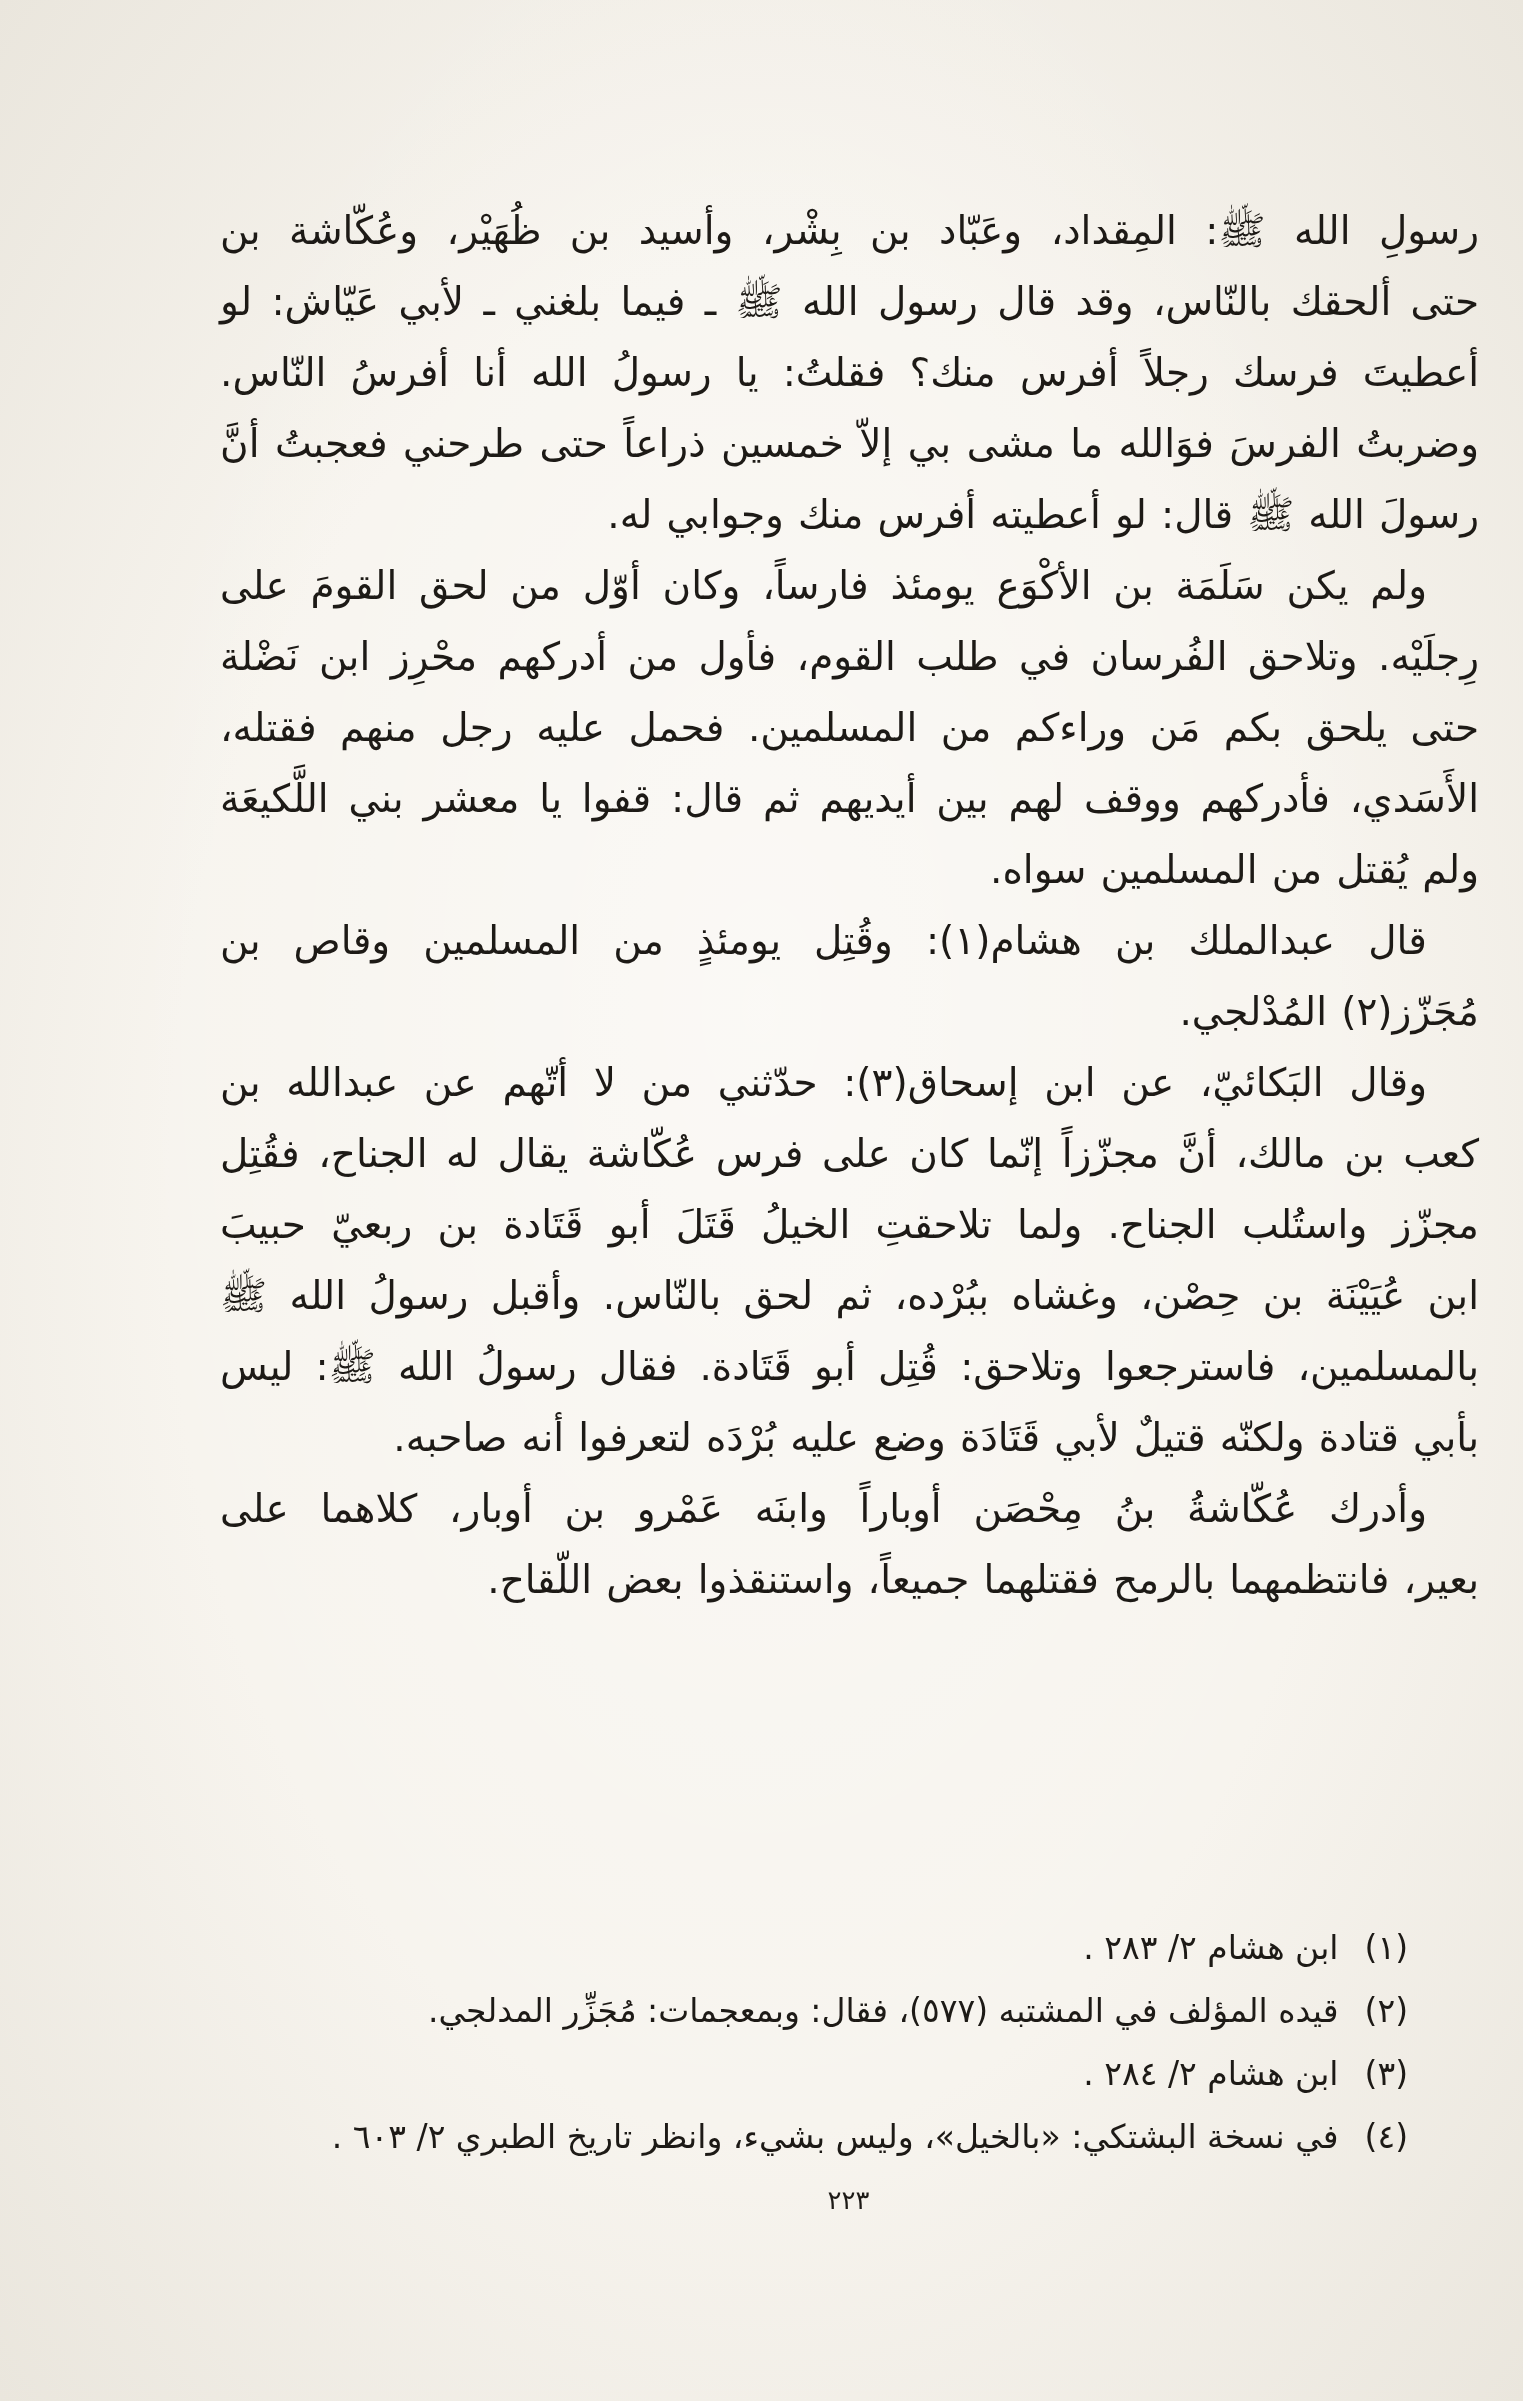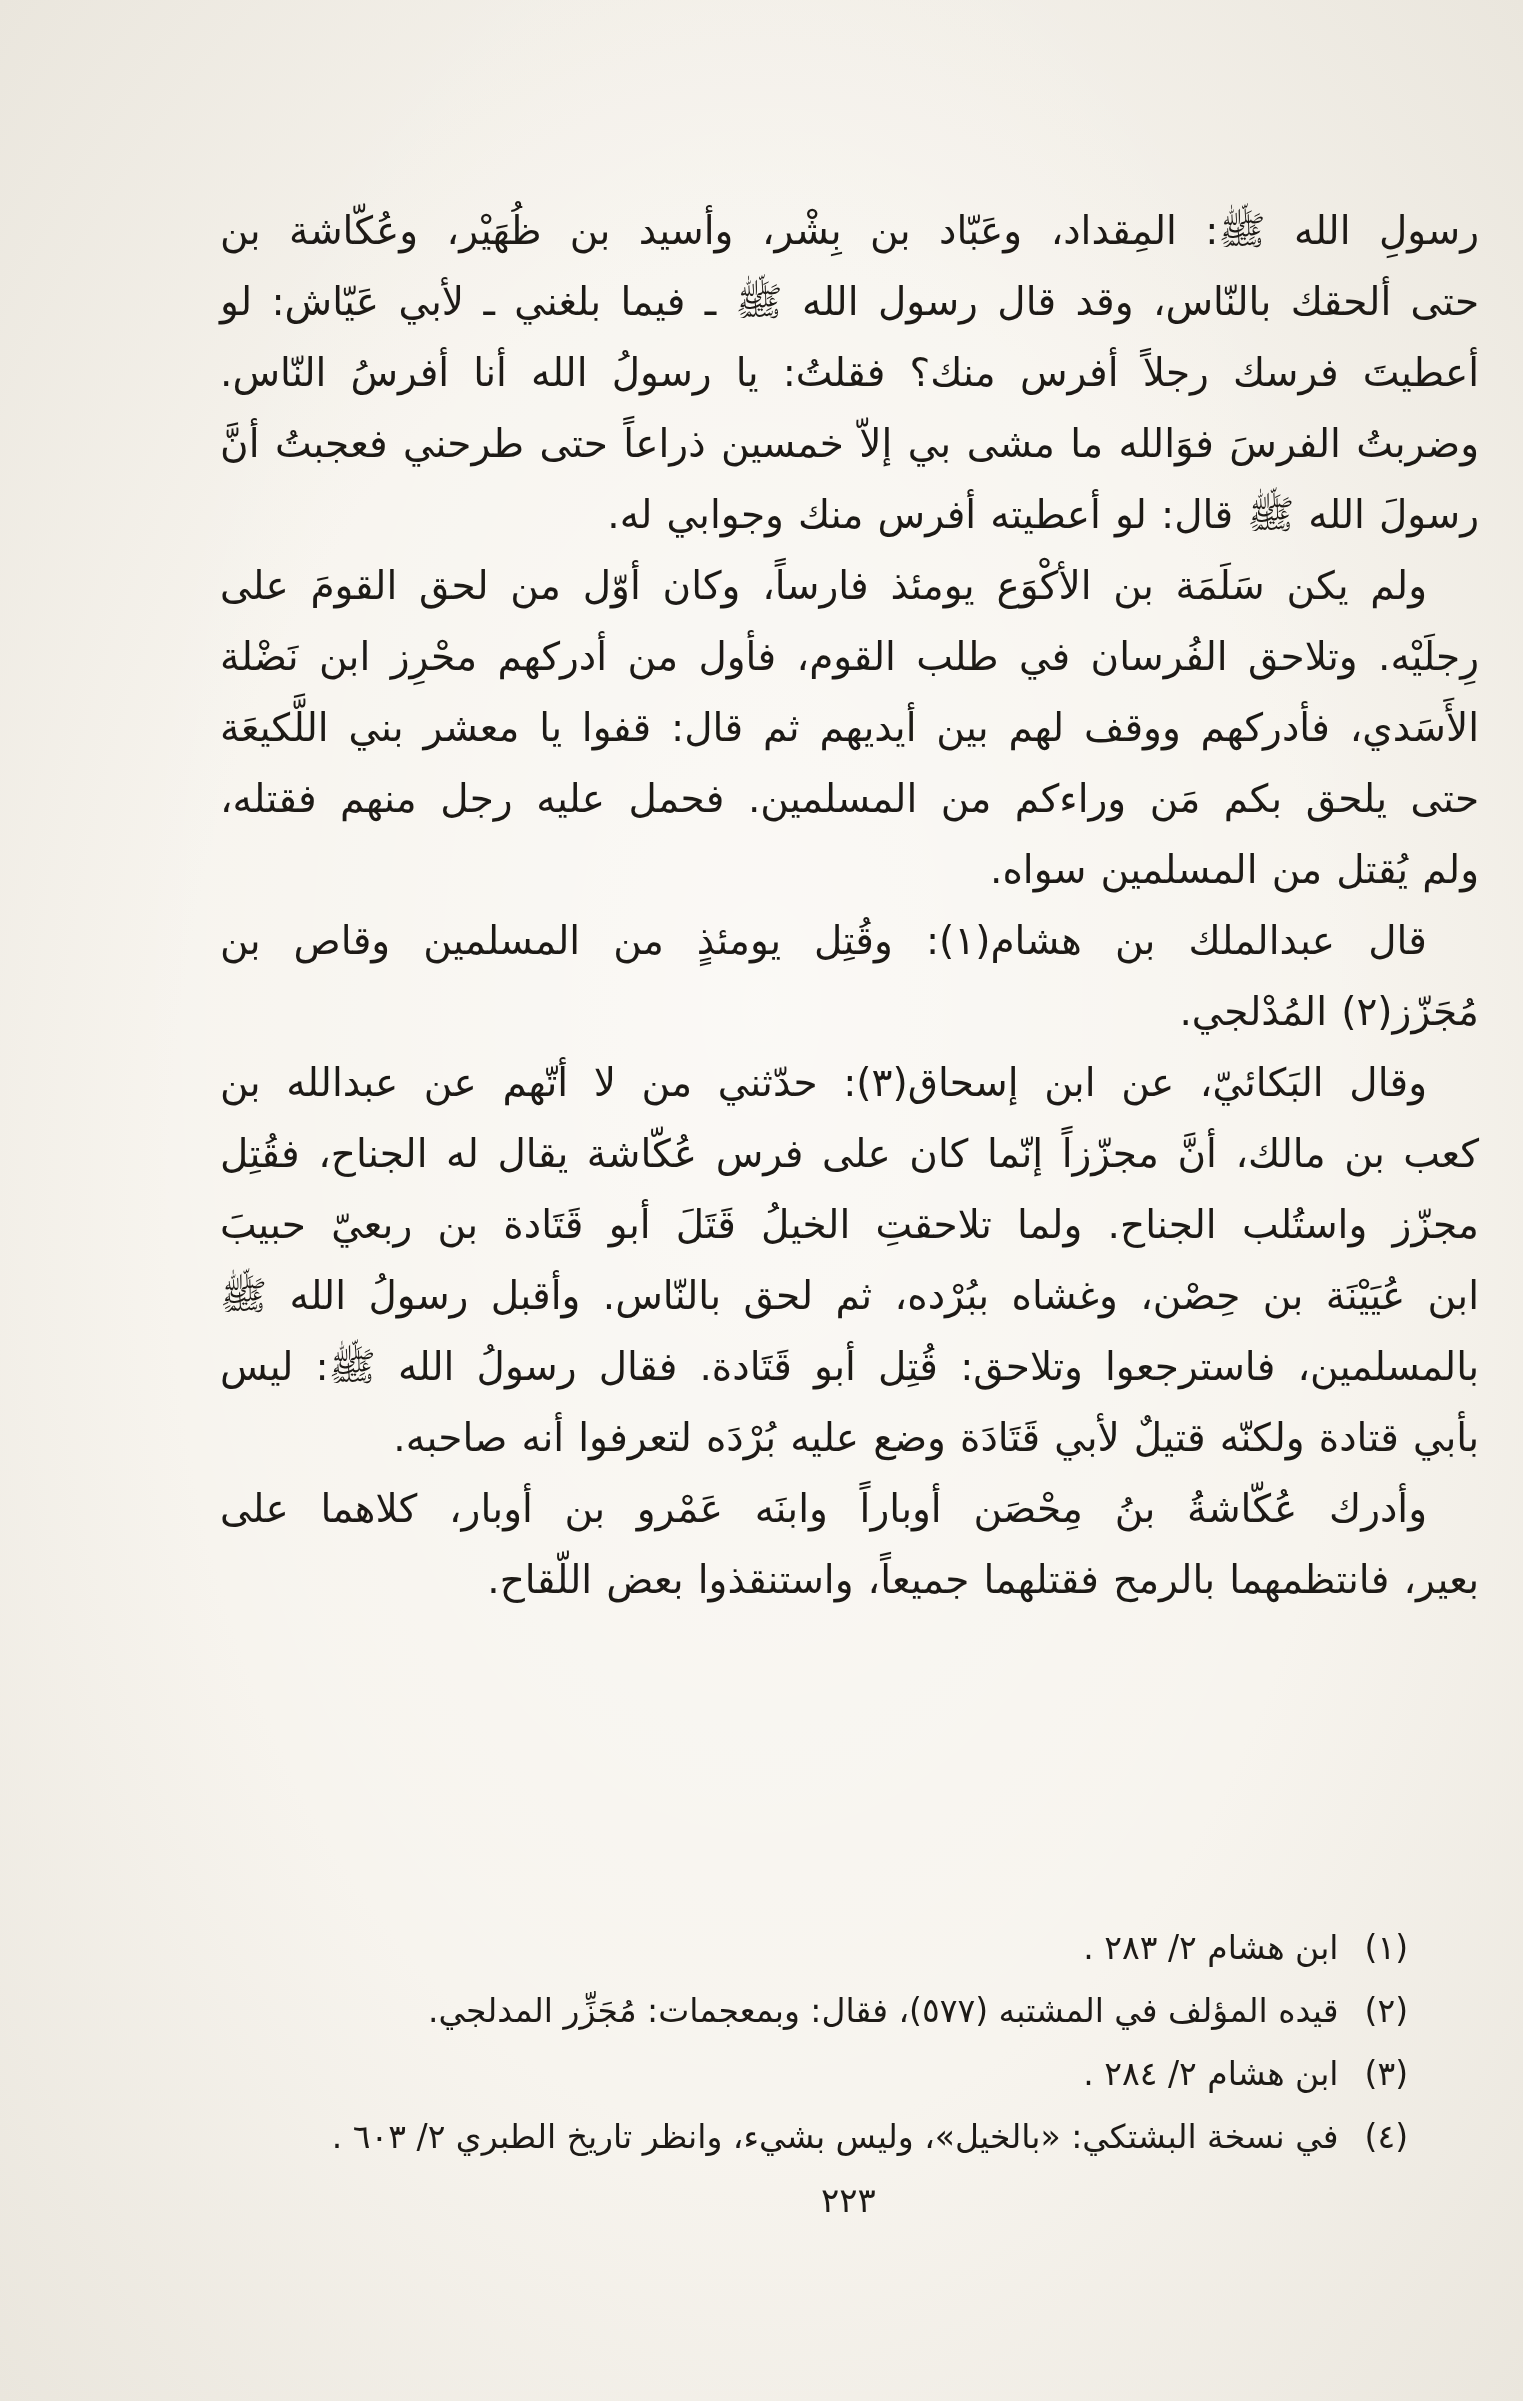--- a/index.html
+++ b/index.html
@@ -52,21 +52,21 @@
     margin: 0;
   }
   .fn-marker { flex: 0 0 auto; }
   .fn-text { flex: 0 1 auto; text-align: left; }
   .page-number {
     position: absolute;
     top: 2174px;
     left: 174px;
     right: 0;
     text-align: center;
-    font-size: 34px;
+    font-size: 26px;
     line-height: 52px;
   }
 </style>
 </head>
 <body>
 
 <div class="page">
 
   <main class="body-text">
 
@@ -74,22 +74,22 @@
       <span class="line" style="display:block">رسولِ الله ﷺ: المِقداد، وعَبّاد بن بِشْر، وأسيد بن ظُهَيْر، وعُكّاشة بن</span>
       <span class="line" style="display:block">حتى ألحقك بالنّاس، وقد قال رسول الله ﷺ ـ فيما بلغني ـ لأبي عَيّاش: لو</span>
       <span class="line" style="display:block">أعطيتَ فرسك رجلاً أفرس منك؟ فقلتُ: يا رسولُ الله أنا أفرسُ النّاس.</span>
       <span class="line" style="display:block">وضربتُ الفرسَ فوَالله ما مشى بي إلاّ خمسين ذراعاً حتى طرحني فعجبتُ أنَّ</span>
       <span class="line pend" style="display:block">رسولَ الله ﷺ قال: لو أعطيته أفرس منك وجوابي له.</span>
     </p>
 
     <p class="para">
       <span class="line indent" style="display:block">ولم يكن سَلَمَة بن الأكْوَع يومئذ فارساً، وكان أوّل من لحق القومَ على</span>
       <span class="line" style="display:block">رِجلَيْه. وتلاحق الفُرسان في طلب القوم، فأول من أدركهم محْرِز ابن نَضْلة</span>
+      <span class="line" style="display:block">حتى يلحق بكم مَن وراءكم من المسلمين. فحمل عليه رجل منهم فقتله،</span>
       <span class="line" style="display:block">الأَسَدي، فأدركهم ووقف لهم بين أيديهم ثم قال: قفوا يا معشر بني اللَّكيعَة</span>
-      <span class="line" style="display:block">حتى يلحق بكم مَن وراءكم من المسلمين. فحمل عليه رجل منهم فقتله،</span>
       <span class="line pend" style="display:block">ولم يُقتل من المسلمين سواه.</span>
     </p>
 
     <p class="para">
       <span class="line indent" style="display:block">قال عبدالملك بن هشام(١): وقُتِل يومئذٍ من المسلمين وقاص بن</span>
       <span class="line pend" style="display:block">مُجَزّز(٢) المُدْلجي.</span>
     </p>
 
     <p class="para">
       <span class="line indent" style="display:block">وقال البَكائيّ، عن ابن إسحاق(٣): حدّثني من لا أتّهم عن عبدالله بن</span>

